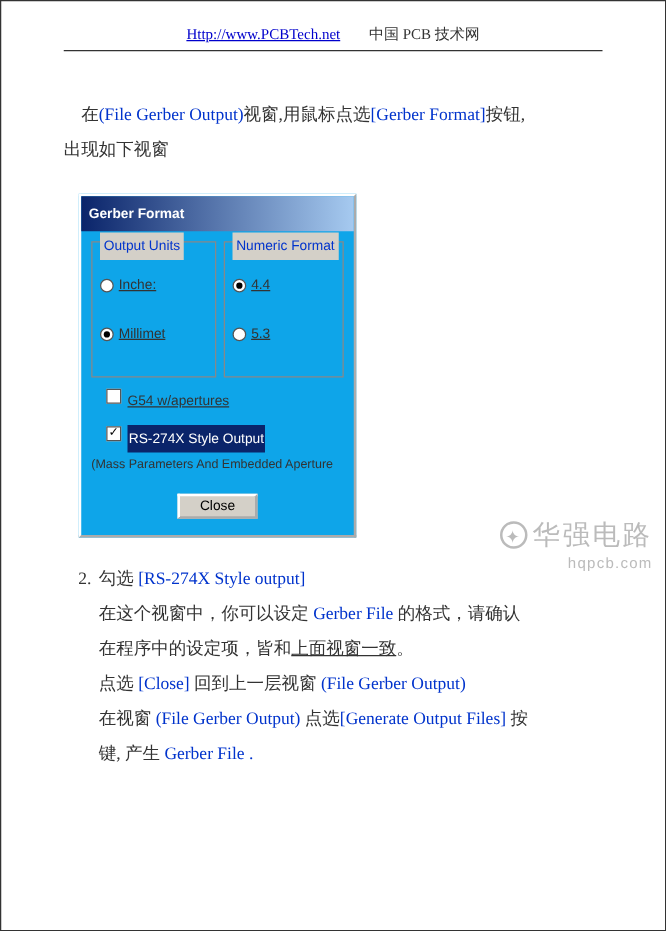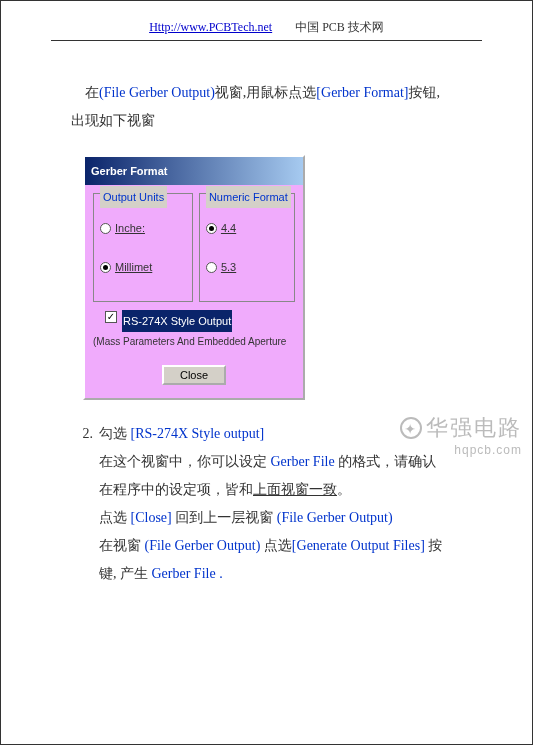--- a/index.html
+++ b/index.html
@@ -21,30 +21,30 @@
       color: #0000cc;
       text-decoration: underline;
       margin-right: 20px;
     }
     .header-text { color: #333; }
     .header-line {
       border-top: 1px solid #333;
       margin: 4px 50px 0 50px;
     }
     .content {
-      padding: 30px 50px 0 70px;
+      padding: 30px 50px 0 50px;
       font-size: 14px;
       line-height: 2;
       color: #333;
     }
     .intro-en { color: #0033cc; }
     .dialog-wrapper { margin: 20px 0 20px 12px; }
     .dialog {
       width: 222px;
-      background: #f0abfc;
+      background: #0ea5e9;
       border: 2px outset #fff;
       font-family: "Tahoma", sans-serif;
       font-size: 11px;
     }
     .dialog-title {
       background: linear-gradient(to right, #0a246a, #a6caf0);
       color: #fff;
       padding: 3px 6px;
       font-weight: bold;
       font-size: 11px;
@@ -184,20 +184,24 @@
             <div class="legend">Numeric Format</div>
             <div class="radio-row">
               <span class="radio-circle checked"></span>
               <span class="radio-label">4.4</span>
             </div>
             <div class="radio-row">
               <span class="radio-circle"></span>
               <span class="radio-label">5.3</span>
             </div>
           </div>
+        </div>
+        <div class="checkbox-row">
+          <span class="checkbox"></span>
+          <span class="cb-label">G54 w/apertures</span>
         </div>
         <div class="checkbox-row">
           <span class="checkbox checked"></span>
           <span class="highlighted-label">RS-274X Style Output</span>
         </div>
         <div class="cb-sub">(Mass Parameters And Embedded Aperture</div>
         <div class="close-btn-wrap">
           <button class="close-btn">Close</button>
         </div>
       </div>

